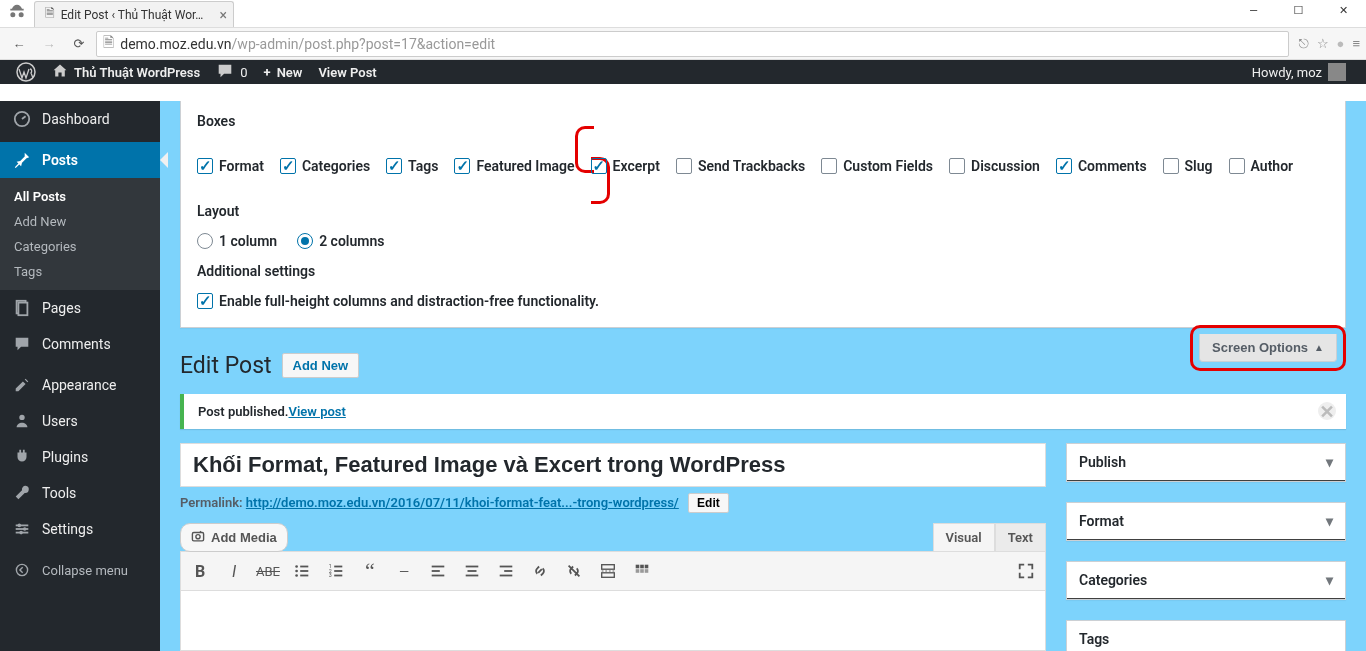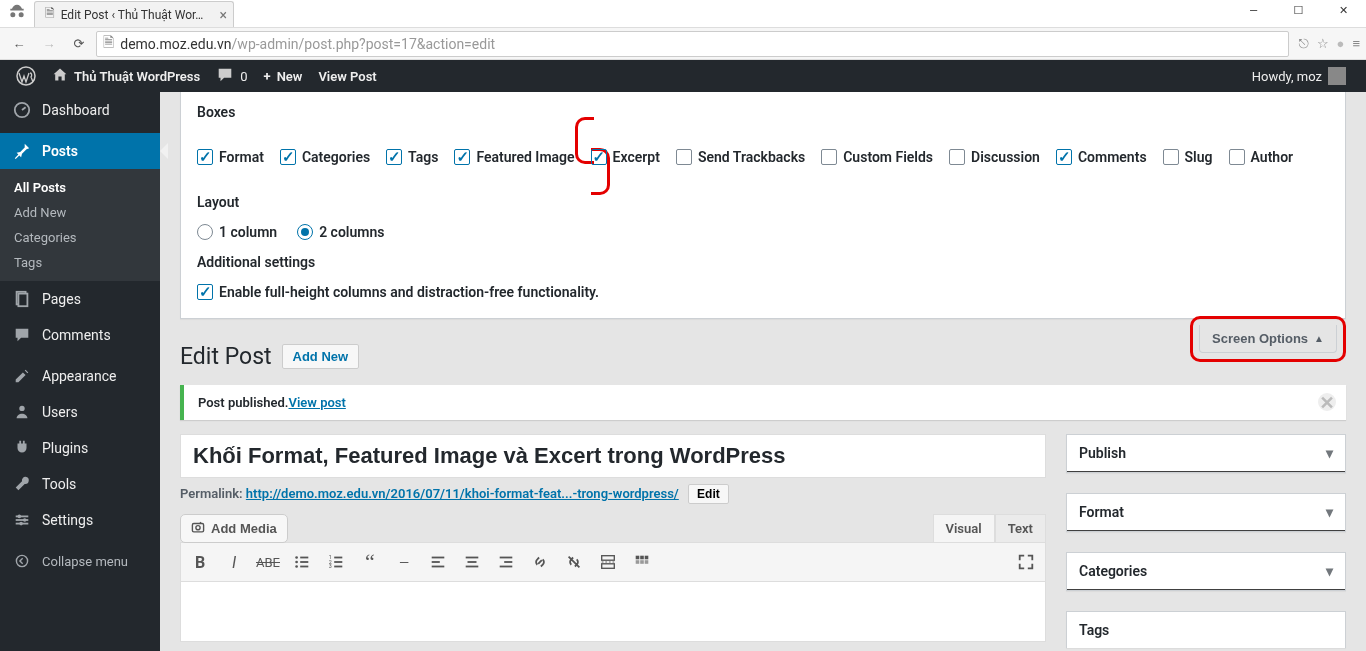--- a/index.html
+++ b/index.html
@@ -12,25 +12,25 @@
   .chrome-tab .tab-close { position: absolute; right: 6px; top: 5px; color: #777; cursor: pointer; font-size: 14px; }
   .window-controls { position: absolute; right: 0; top: 0; display: flex; }
   .window-controls div { width: 45px; height: 20px; display:flex; align-items:center; justify-content:center; color:#333; font-size:11px; cursor:pointer;}
   .chrome-addressbar { height: 32px; background: #f6f6f6; border-bottom: 1px solid #ddd; display: flex; align-items: center; padding: 0 6px; gap: 4px; }
   .nav-btn { width: 26px; height: 26px; display:flex; align-items:center; justify-content:center; color:#555; cursor:pointer; border-radius:2px;}
   .nav-btn.disabled { color: #bbb; }
   .omnibox { flex: 1; height: 26px; border: 1px solid #ccc; border-radius: 2px; background: #fff; display: flex; align-items: center; padding: 0 6px; gap: 6px; font-size: 14px; color: #333; }
   .omnibox .greyed { color: #999; }
   .right-icons { display:flex; gap:8px; margin-left:6px;}
   .right-icons span { color:#888; cursor:pointer; display:flex; align-items:center;}
-  .wp-adminbar { height: 32px; background: #23282d; color: #eee; display:flex; align-items:center; padding: 8px 8px; font-size:13px; }
+  .wp-adminbar { height: 24px; background: #23282d; color: #eee; display:flex; align-items:center; padding: 8px 8px; font-size:13px; }
   .wp-adminbar .ab-item { display:flex; align-items:center; gap:6px; padding: 0 8px; height: 32px; cursor:pointer; color:#eee; }
   .wp-adminbar .right { margin-left:auto; display:flex; align-items:center; gap:6px; padding-right:4px;}
   .avatar { width:18px; height:18px; background:#888; display:inline-block; }
-  .wp-body { flex: 1; display: flex; background:#e5e5e5; overflow:hidden; }
+  .wp-body { flex: 1; display: flex; background:#7dd3fc; overflow:hidden;margin-top:17px; }
   .adminmenu { width: 160px; background: #23282d; color:#eee; font-size:14px; }
   .adminmenu .menu-item { display:flex; align-items:center; gap:10px; padding: 8px 12px; cursor:pointer; color:#eee; }
   .adminmenu .menu-item.current { background:#0073aa; color:#fff; position:relative; font-weight:400;}
   .adminmenu .menu-item.current::after { content:''; position:absolute; right:-8px; top:50%; margin-top:-8px; border:8px solid transparent; border-right-color:#f1f1f1; }
   .adminmenu .submenu { background:#32373c; padding: 6px 0; }
   .adminmenu .submenu a { display:block; padding: 5px 12px 5px 14px; color:#b4b9be; cursor:pointer; font-size:13px; }
   .adminmenu .submenu a.active { color:#fff; font-weight:600; }
   .adminmenu .sep { height: 5px; }
   .adminmenu .collapse { display:flex; align-items:center; gap:10px; padding: 8px 12px; color:#b4b9be; cursor:pointer; font-size:13px;}
   .content { flex:1; overflow-y:auto; position:relative; }
@@ -57,21 +57,21 @@
   .notice { margin: 5px 20px 14px 20px; background:#fff; border-left: 4px solid #46b450; box-shadow: 0 1px 1px rgba(0,0,0,.1); padding: 10px 14px; display:flex; align-items:center; font-size:13px; font-weight:600; color:#23282d; position:relative;}
   .notice a { color:#0073aa; text-decoration:underline; cursor:pointer;}
   .notice .dismiss { position:absolute; right:10px; top:8px; color:#bbb; cursor:pointer; font-size:18px; background:#eee; border-radius:50%; width:18px; height:18px; display:flex; align-items:center; justify-content:center;}
   .editor-columns { display:flex; gap:20px; padding: 0 20px 20px 20px; }
   .editor-main { flex:1; }
   .editor-side { width: 280px; }
   .title-input { width:100%; padding: 8px 12px; font-size: 22px; border:1px solid #ddd; background:#fff; margin-bottom:6px; font-weight:600; color:#23282d;}
   .permalink { font-size:13px; color:#555d66; margin-bottom:10px; font-weight:600;}
   .permalink a { color:#0073aa; text-decoration:underline; cursor:pointer;}
   .permalink .editbtn { background:#f7f7f7; border:1px solid #ccc; padding:2px 8px; border-radius:2px; cursor:pointer; font-size:12px; margin-left:6px; font-weight:600;}
-  .media-btn { background:#f7f7f7; border:1px solid #ccc; padding: 5px 10px; border-radius:5px; cursor:pointer; font-size:13px; display:inline-flex; align-items:center; gap:6px; margin-bottom:-1px; font-weight:600; color:#555;}
+  .media-btn { background:#f7f7f7; border:1px solid #ccc; padding: 5px 10px; border-radius:10px; cursor:pointer; font-size:13px; display:inline-flex; align-items:center; gap:6px; margin-bottom:-1px; font-weight:600; color:#555;}
   .editor-tabs { float:right; display:flex;}
   .editor-tab { border:1px solid #ddd; border-bottom:none; padding:6px 12px; background:#ebebeb; cursor:pointer; font-size:13px; font-weight:600; color:#555;}
   .editor-tab.active { background:#f5f5f5; }
   .toolbar { clear:both; border:1px solid #ddd; background:#f5f5f5; padding: 6px; display:flex; align-items:center; gap:8px; flex-wrap:wrap; }
   .toolbar .tbtn { width:26px; height:26px; display:flex; align-items:center; justify-content:center; cursor:pointer; color:#555; border-radius:2px;}
   .toolbar .tbtn strong, .toolbar .tbtn em { font-size:16px;}
   .toolbar .tbtn svg { width:18px; height:18px;}
   .toolbar .expand { margin-left:auto;}
   .editor-body { border:1px solid #ddd; border-top:none; background:#fff; min-height:60px; padding:10px;}
   .postbox { background:#fff; border:1px solid #ccd0d4; box-shadow: 0 1px 1px rgba(0,0,0,.04); margin-bottom: 20px;}

